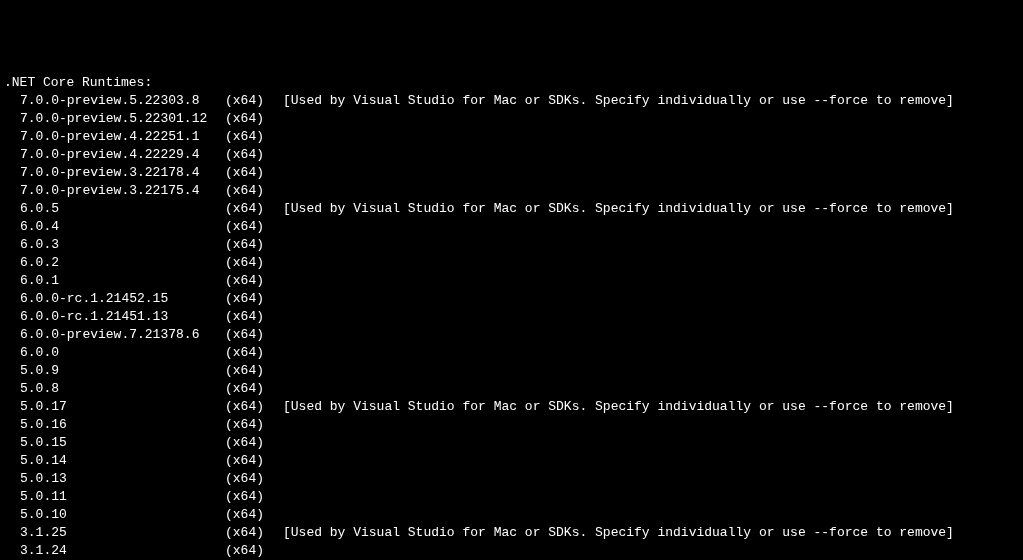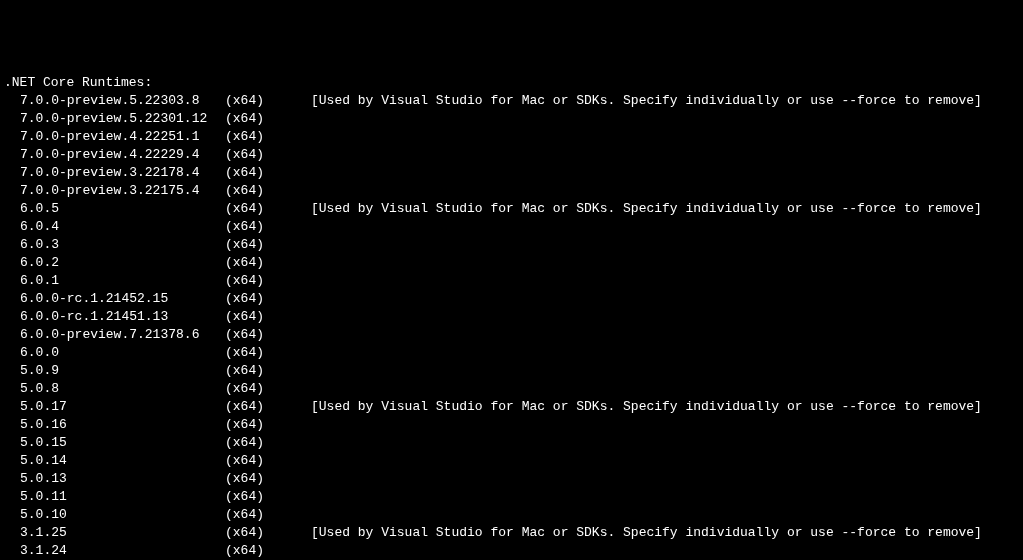--- a/index.html
+++ b/index.html
@@ -32,21 +32,20 @@
     .col-version {
       width: 205px;
       flex-shrink: 0;
     }
     .col-arch {
       width: 58px;
       flex-shrink: 0;
     }
     .col-note {
       flex: 1;
-      margin-left: 28px;
     }
   </style>
 </head>
 <body>
 
 
 
 <div id="container"><div class="header">.NET Core Runtimes:</div><div class="row"><span class="indent">  </span><span class="col-version">7.0.0-preview.5.22303.8</span><span class="col-arch">(x64)</span><span class="col-note">[Used by Visual Studio for Mac or SDKs. Specify individually or use --force to remove]</span></div><div class="row"><span class="indent">  </span><span class="col-version">7.0.0-preview.5.22301.12</span><span class="col-arch">(x64)</span><span class="col-note"></span></div><div class="row"><span class="indent">  </span><span class="col-version">7.0.0-preview.4.22251.1</span><span class="col-arch">(x64)</span><span class="col-note"></span></div><div class="row"><span class="indent">  </span><span class="col-version">7.0.0-preview.4.22229.4</span><span class="col-arch">(x64)</span><span class="col-note"></span></div><div class="row"><span class="indent">  </span><span class="col-version">7.0.0-preview.3.22178.4</span><span class="col-arch">(x64)</span><span class="col-note"></span></div><div class="row"><span class="indent">  </span><span class="col-version">7.0.0-preview.3.22175.4</span><span class="col-arch">(x64)</span><span class="col-note"></span></div><div class="row"><span class="indent">  </span><span class="col-version">6.0.5</span><span class="col-arch">(x64)</span><span class="col-note">[Used by Visual Studio for Mac or SDKs. Specify individually or use --force to remove]</span></div><div class="row"><span class="indent">  </span><span class="col-version">6.0.4</span><span class="col-arch">(x64)</span><span class="col-note"></span></div><div class="row"><span class="indent">  </span><span class="col-version">6.0.3</span><span class="col-arch">(x64)</span><span class="col-note"></span></div><div class="row"><span class="indent">  </span><span class="col-version">6.0.2</span><span class="col-arch">(x64)</span><span class="col-note"></span></div><div class="row"><span class="indent">  </span><span class="col-version">6.0.1</span><span class="col-arch">(x64)</span><span class="col-note"></span></div><div class="row"><span class="indent">  </span><span class="col-version">6.0.0-rc.1.21452.15</span><span class="col-arch">(x64)</span><span class="col-note"></span></div><div class="row"><span class="indent">  </span><span class="col-version">6.0.0-rc.1.21451.13</span><span class="col-arch">(x64)</span><span class="col-note"></span></div><div class="row"><span class="indent">  </span><span class="col-version">6.0.0-preview.7.21378.6</span><span class="col-arch">(x64)</span><span class="col-note"></span></div><div class="row"><span class="indent">  </span><span class="col-version">6.0.0</span><span class="col-arch">(x64)</span><span class="col-note"></span></div><div class="row"><span class="indent">  </span><span class="col-version">5.0.9</span><span class="col-arch">(x64)</span><span class="col-note"></span></div><div class="row"><span class="indent">  </span><span class="col-version">5.0.8</span><span class="col-arch">(x64)</span><span class="col-note"></span></div><div class="row"><span class="indent">  </span><span class="col-version">5.0.17</span><span class="col-arch">(x64)</span><span class="col-note">[Used by Visual Studio for Mac or SDKs. Specify individually or use --force to remove]</span></div><div class="row"><span class="indent">  </span><span class="col-version">5.0.16</span><span class="col-arch">(x64)</span><span class="col-note"></span></div><div class="row"><span class="indent">  </span><span class="col-version">5.0.15</span><span class="col-arch">(x64)</span><span class="col-note"></span></div><div class="row"><span class="indent">  </span><span class="col-version">5.0.14</span><span class="col-arch">(x64)</span><span class="col-note"></span></div><div class="row"><span class="indent">  </span><span class="col-version">5.0.13</span><span class="col-arch">(x64)</span><span class="col-note"></span></div><div class="row"><span class="indent">  </span><span class="col-version">5.0.11</span><span class="col-arch">(x64)</span><span class="col-note"></span></div><div class="row"><span class="indent">  </span><span class="col-version">5.0.10</span><span class="col-arch">(x64)</span><span class="col-note"></span></div><div class="row"><span class="indent">  </span><span class="col-version">3.1.25</span><span class="col-arch">(x64)</span><span class="col-note">[Used by Visual Studio for Mac or SDKs. Specify individually or use --force to remove]</span></div><div class="row"><span class="indent">  </span><span class="col-version">3.1.24</span><span class="col-arch">(x64)</span><span class="col-note"></span></div></div>
 
 

